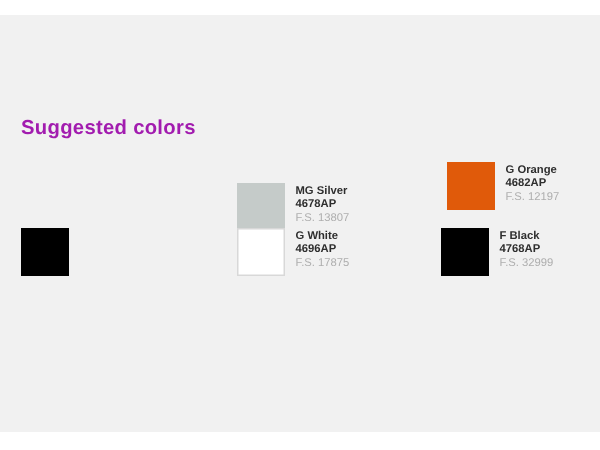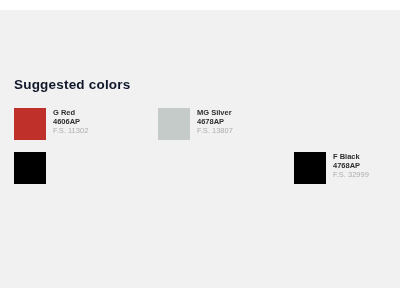--- a/index.html
+++ b/index.html
@@ -20,21 +20,21 @@
     height: 278px;
     background: #f1f1f1;
   }
 
   #title {
     position: absolute;
     left: 14px;
     top: 77px;
     font-size: 13.5px;
     font-weight: bold;
-    color: #0f172a;
+    color: #a21caf;
     letter-spacing: 0.2px;
     white-space: nowrap;
   }
 
   .swatch-grid {
     position: absolute;
     left: 0;
     top: 0;
     width: 400px;
     height: 300px;
@@ -86,38 +86,46 @@
   }
 </style>
 </head>
 <body>
 
 <div id="panel"></div>
 
 <div id="title">Suggested colors</div>
 
 <div class="swatch-grid" id="swatch-grid">
-    <div class="color-entry" style="left: 14px; top: 108px;">
-      <div class="swatch" style="background: rgb(192, 48, 42);"></div>
-      <div class="label-block">
-        <span class="color-name">G Red</span>
-        <span class="color-code">4606AP</span>
-        <span class="color-fs">F.S. 11302</span>
-      </div>
-    </div>
-    <div class="color-entry" style="left: 158px; top: 108px;">
+    <div class="color-entry" style="left: 158px; top: 122px;">
       <div class="swatch" style="background: rgb(197, 203, 201);"></div>
       <div class="label-block">
         <span class="color-name">MG Silver</span>
         <span class="color-code">4678AP</span>
         <span class="color-fs">F.S. 13807</span>
       </div>
     </div>
+    <div class="color-entry" style="left: 298px; top: 108px;">
+      <div class="swatch" style="background: rgb(224, 90, 10);"></div>
+      <div class="label-block">
+        <span class="color-name">G Orange</span>
+        <span class="color-code">4682AP</span>
+        <span class="color-fs">F.S. 12197</span>
+      </div>
+    </div>
     <div class="color-entry" style="left: 14px; top: 152px;">
       <div class="swatch" style="background: rgb(0, 0, 0);"></div>
+    </div>
+    <div class="color-entry" style="left: 158px; top: 152px;">
+      <div class="swatch bordered" style="background: rgb(255, 255, 255);"></div>
+      <div class="label-block">
+        <span class="color-name">G White</span>
+        <span class="color-code">4696AP</span>
+        <span class="color-fs">F.S. 17875</span>
+      </div>
     </div>
     <div class="color-entry" style="left: 294px; top: 152px;">
       <div class="swatch" style="background: rgb(0, 0, 0);"></div>
       <div class="label-block">
         <span class="color-name">F Black</span>
         <span class="color-code">4768AP</span>
         <span class="color-fs">F.S. 32999</span>
       </div>
     </div>
   </div>

